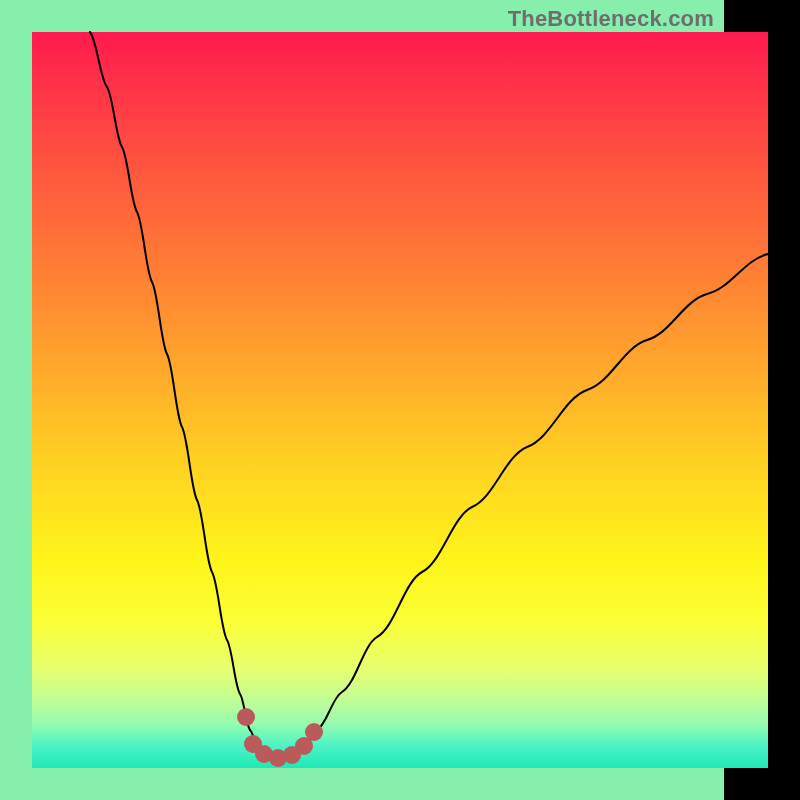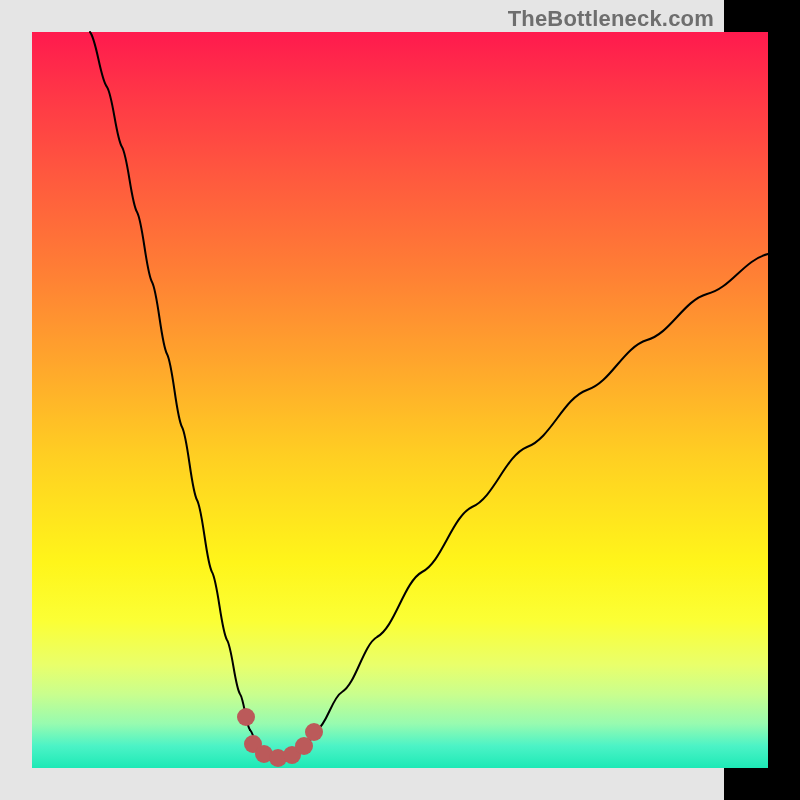--- a/index.html
+++ b/index.html
@@ -10,21 +10,21 @@
     background: #000;
     overflow: hidden;
     font-family: Arial, Helvetica, sans-serif;
   }
   .frame {
     position: absolute;
     left: 0;
     top: 0;
     width: 724px;
     height: 800px;
-    background: #e5e5e5;
+    background: #86efac;
   }
   .plot {
     position: absolute;
     left: 32px;
     top: 32px;
     width: 736px;
     height: 736px;
     background: linear-gradient(
       to bottom,
       #ff1a4e 0%,

